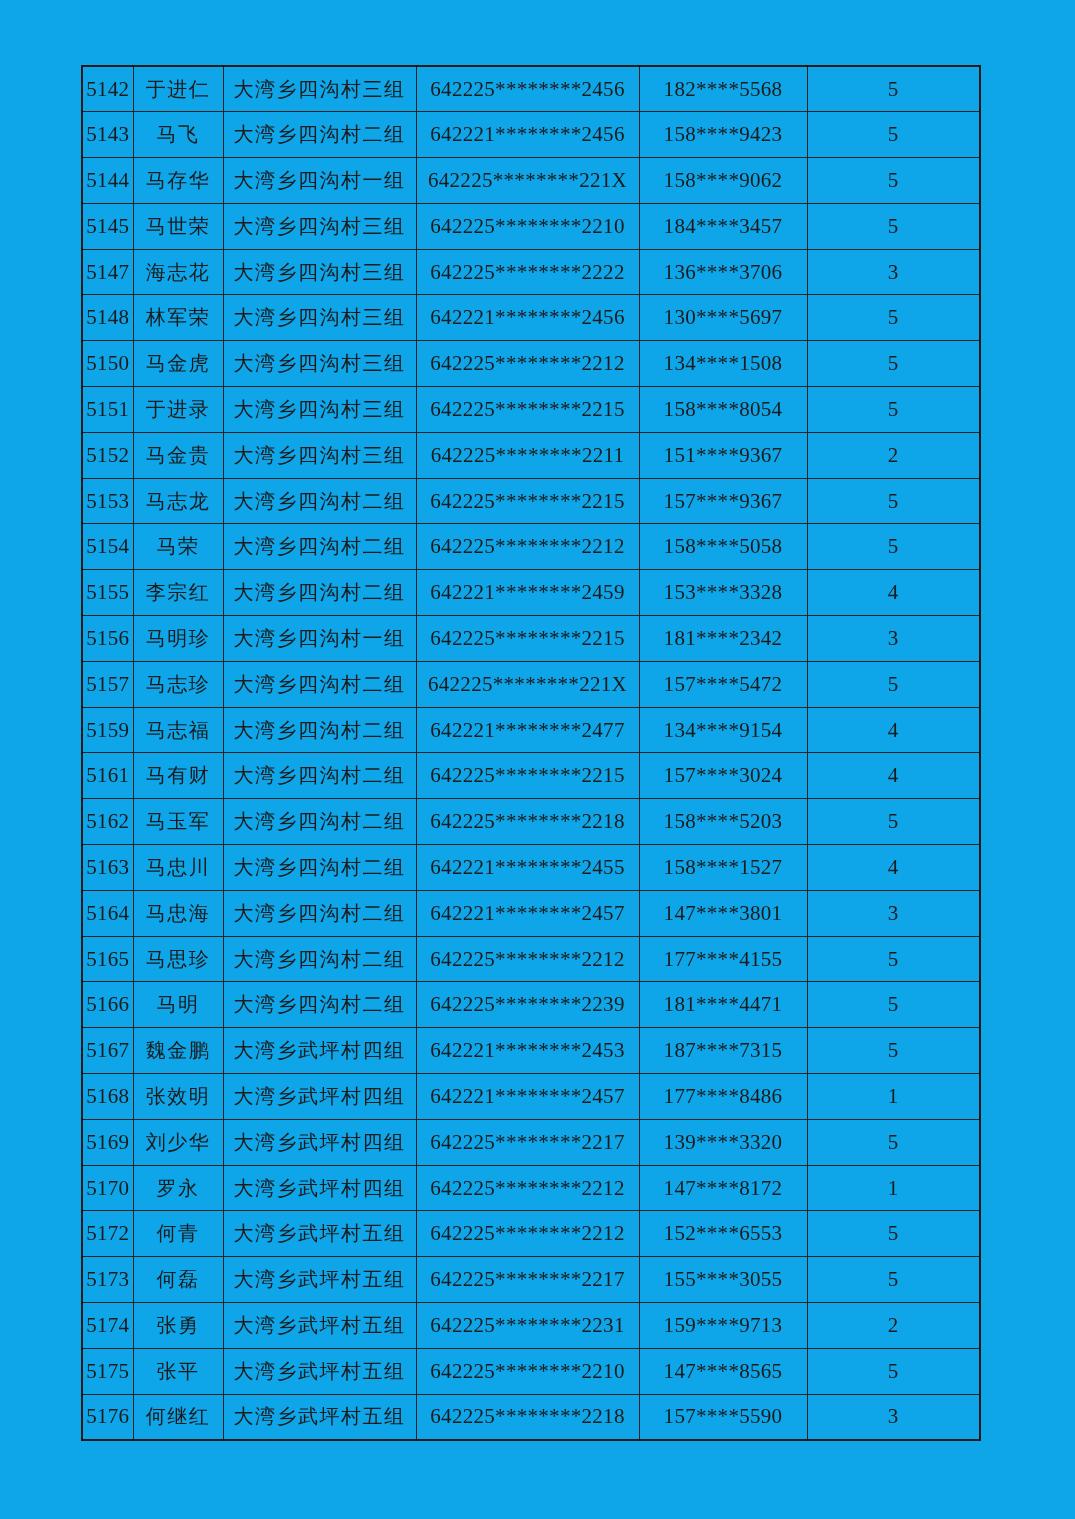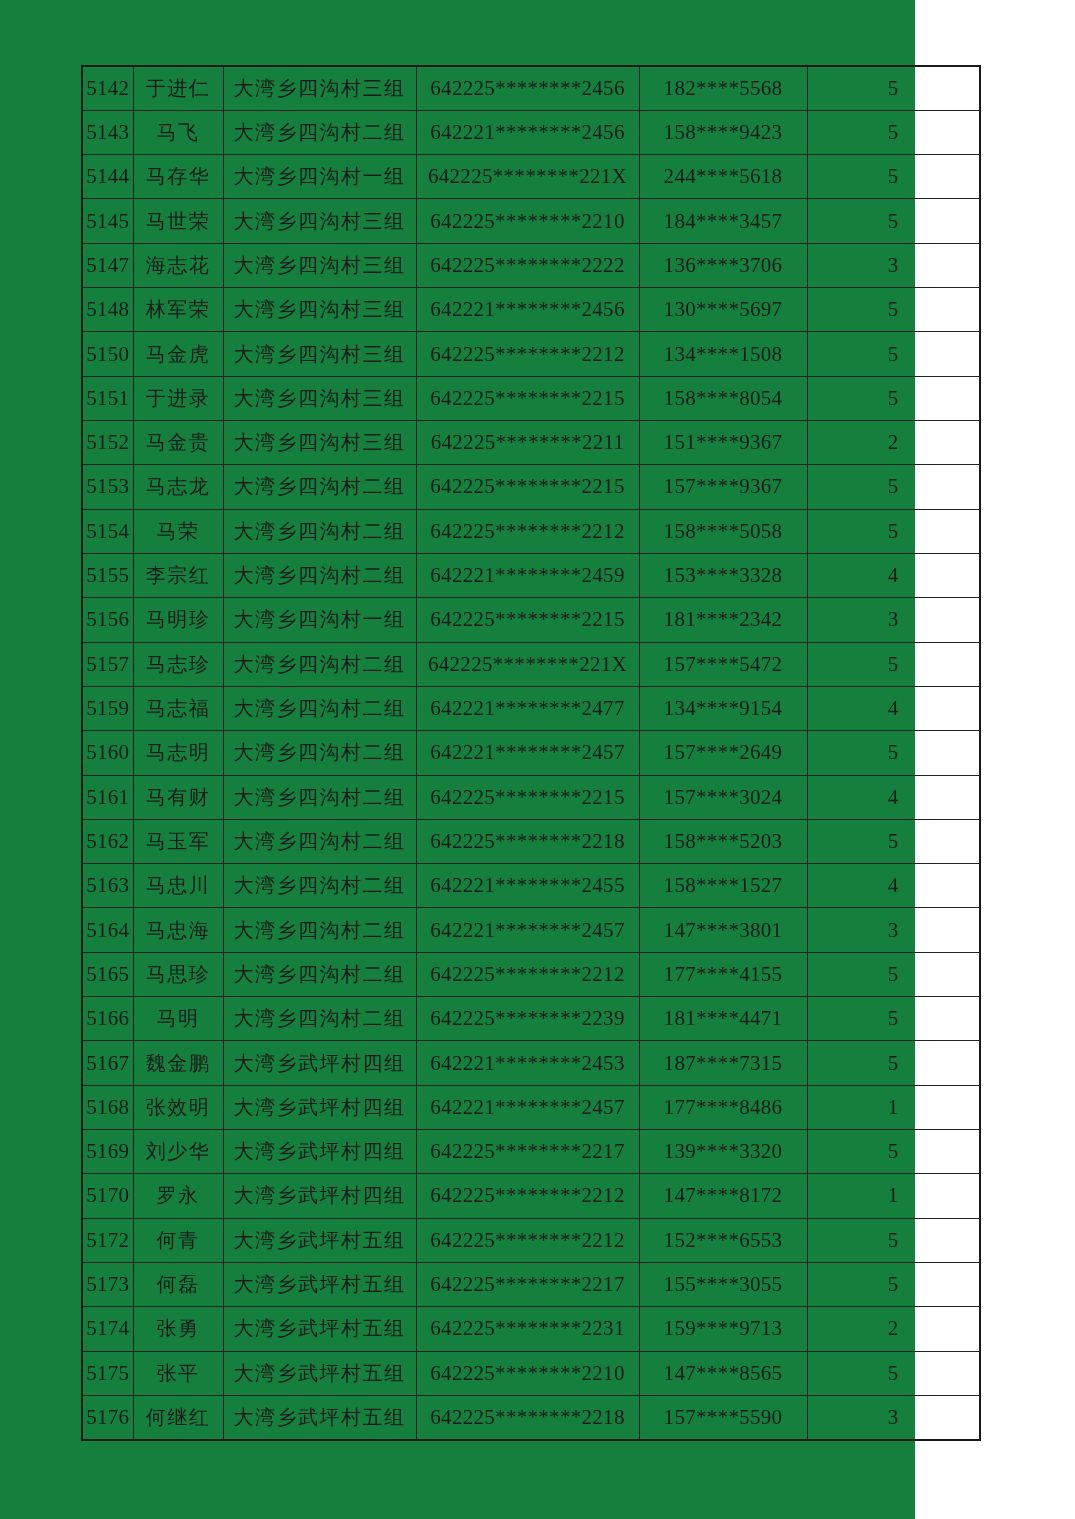--- a/index.html
+++ b/index.html
@@ -10,23 +10,23 @@
     width: 1075px;
     height: 1519px;
     background: #ffffff;
     font-family: "Liberation Serif", "DejaVu Serif", serif;
     position: relative;
     overflow: hidden;
   }
   .page {
     position: absolute;
     left: 0; top: 0;
-    width: 915px;
+    width: 1075px;
     height: 1519px;
-    background: #15803d;
+    background: #0ea5e9;
   }
   table.roster {
     position: absolute;
     left: 81px;
     top: 65px;
     width: 898px;
     height: 1376px;
     border-collapse: collapse;
     table-layout: fixed;
     color: #1b1b1b;
@@ -82,21 +82,21 @@
     <td class="c-digit">642221********2456</td>
     <td class="c-digit">158****9423</td>
     <td class="c-digit">5</td>
   </tr>
 
   <tr>
     <td class="c-digit">5144</td>
     <td class="c-cjk">马存华</td>
     <td class="c-cjk">大湾乡四沟村一组</td>
     <td class="c-digit">642225********221X</td>
-    <td class="c-digit">244****5618</td>
+    <td class="c-digit">158****9062</td>
     <td class="c-digit">5</td>
   </tr>
 
   <tr>
     <td class="c-digit">5145</td>
     <td class="c-cjk">马世荣</td>
     <td class="c-cjk">大湾乡四沟村三组</td>
     <td class="c-digit">642225********2210</td>
     <td class="c-digit">184****3457</td>
     <td class="c-digit">5</td>
@@ -197,28 +197,20 @@
 
   <tr>
     <td class="c-digit">5159</td>
     <td class="c-cjk">马志福</td>
     <td class="c-cjk">大湾乡四沟村二组</td>
     <td class="c-digit">642221********2477</td>
     <td class="c-digit">134****9154</td>
     <td class="c-digit">4</td>
   </tr>
 
-  <tr>
-    <td class="c-digit">5160</td>
-    <td class="c-cjk">马志明</td>
-    <td class="c-cjk">大湾乡四沟村二组</td>
-    <td class="c-digit">642221********2457</td>
-    <td class="c-digit">157****2649</td>
-    <td class="c-digit">5</td>
-  </tr>
 
   <tr>
     <td class="c-digit">5161</td>
     <td class="c-cjk">马有财</td>
     <td class="c-cjk">大湾乡四沟村二组</td>
     <td class="c-digit">642225********2215</td>
     <td class="c-digit">157****3024</td>
     <td class="c-digit">4</td>
   </tr>
 

